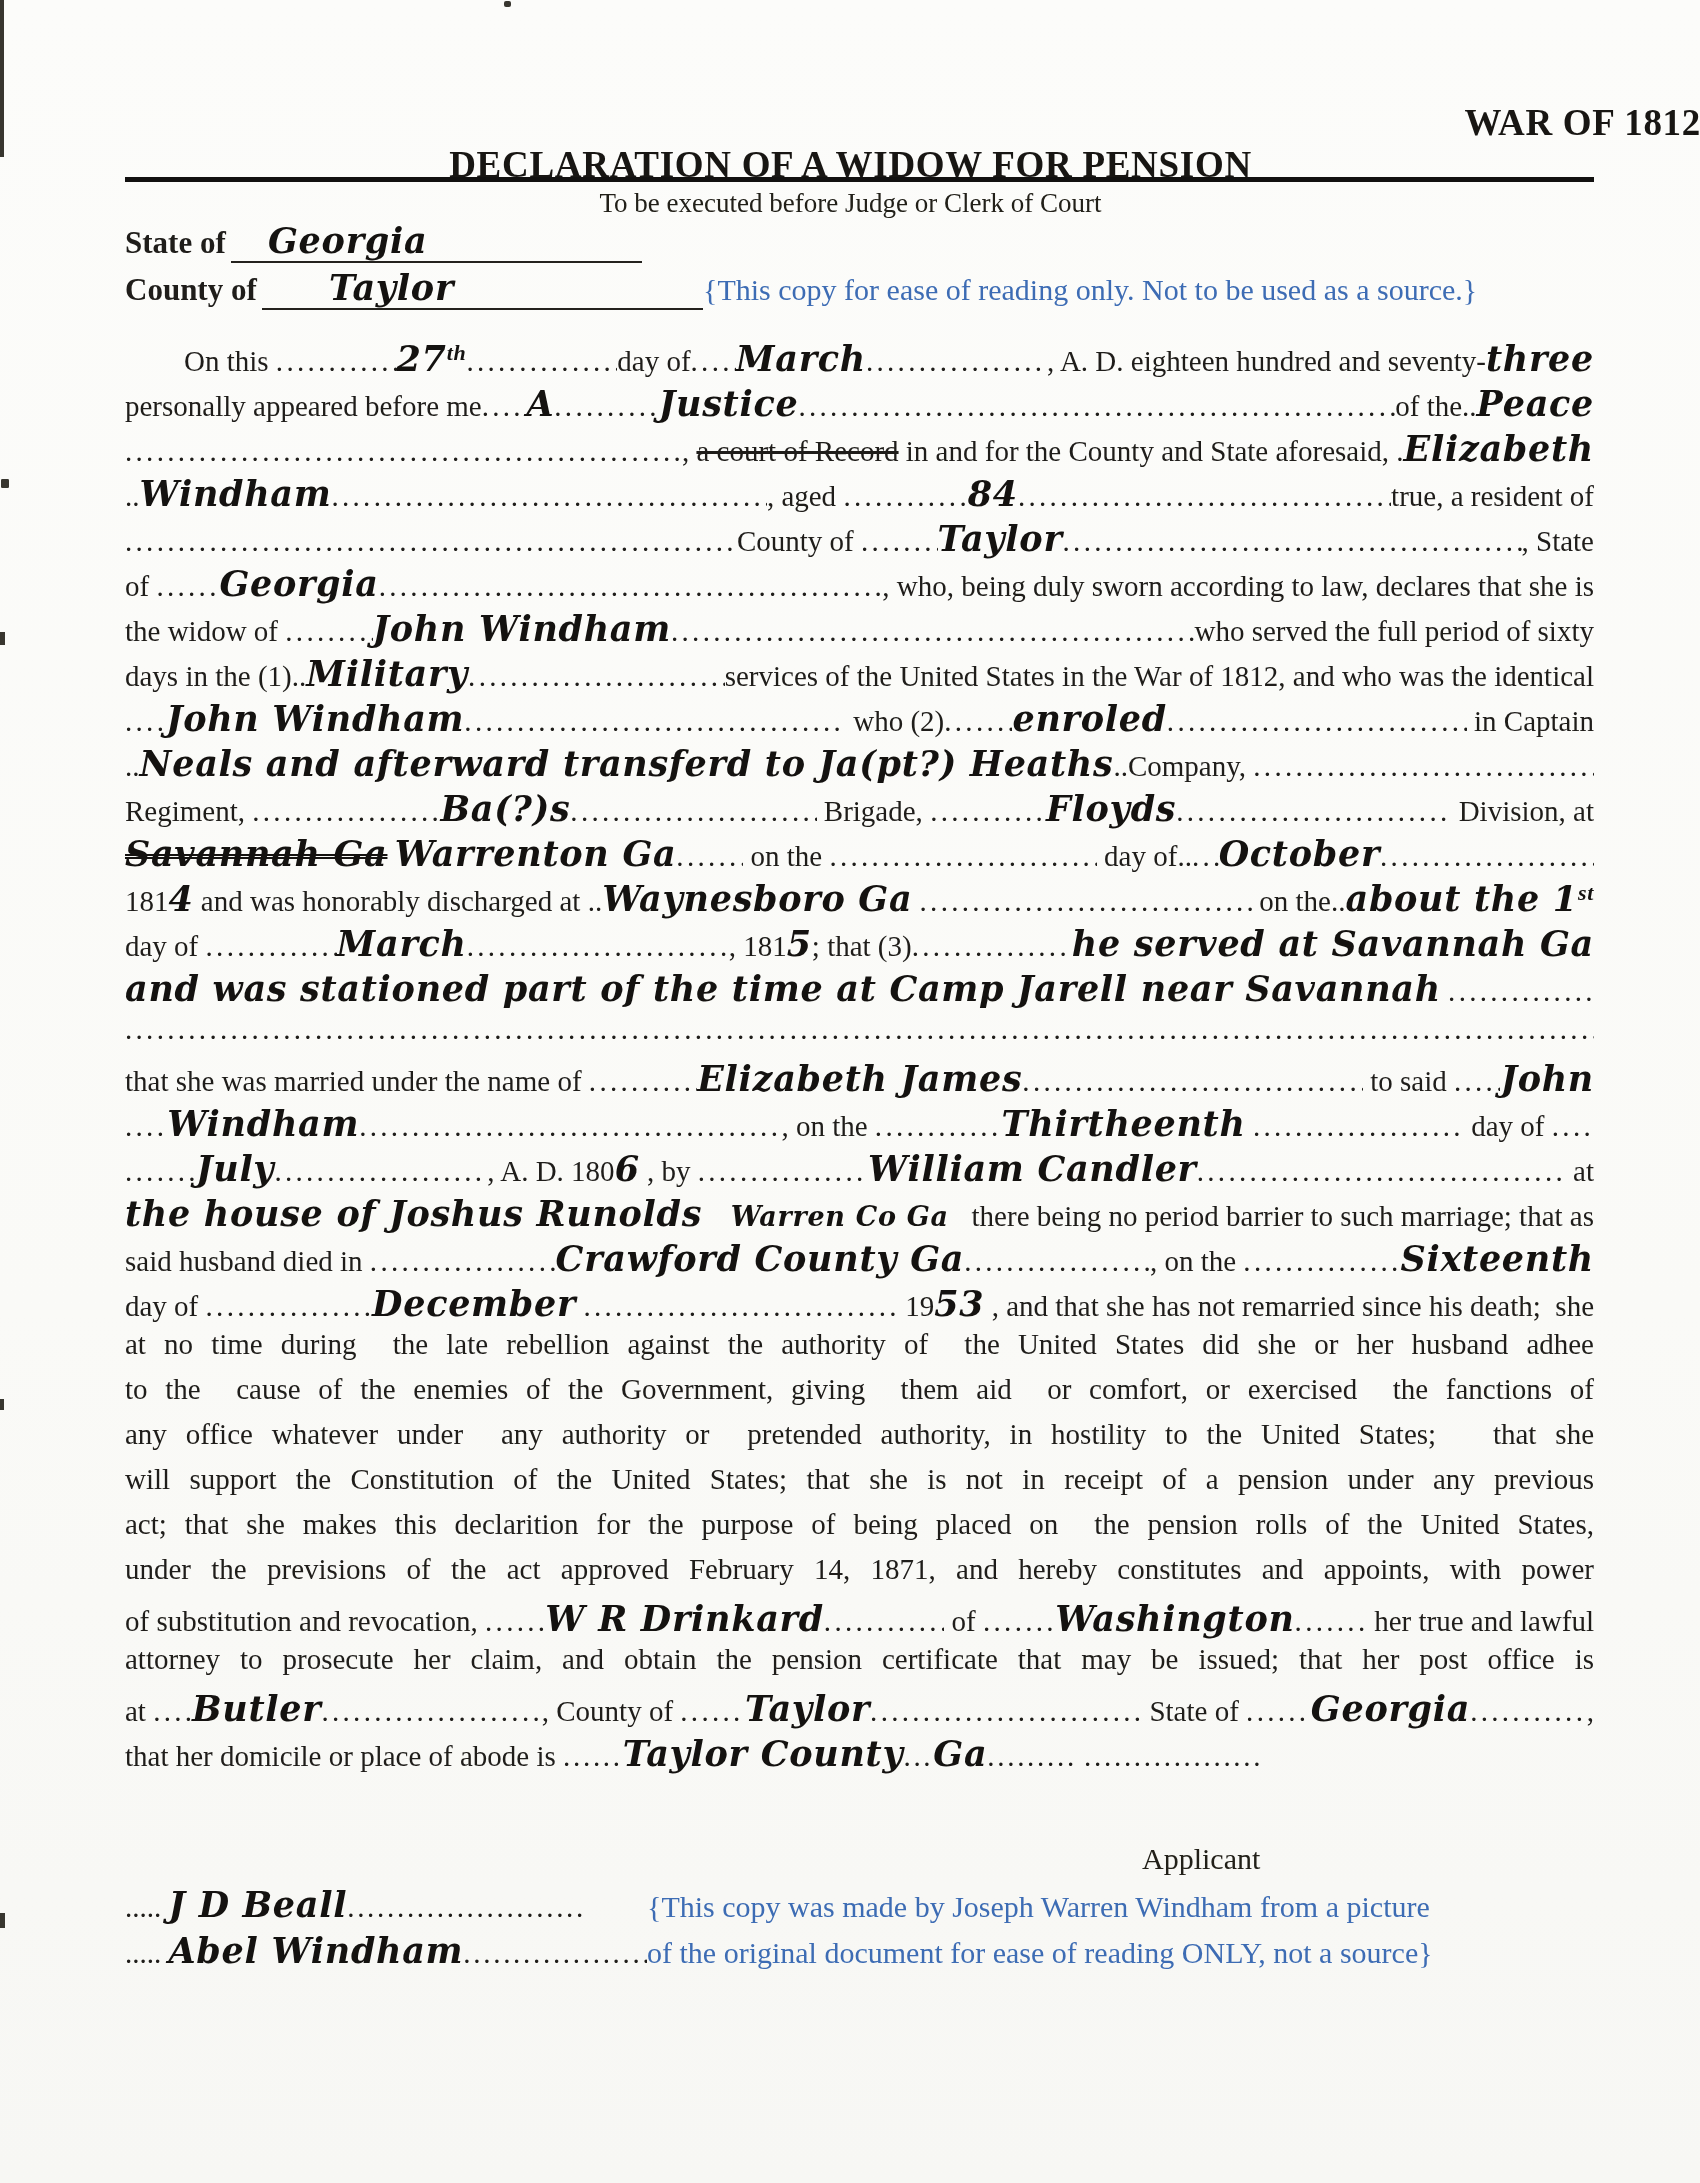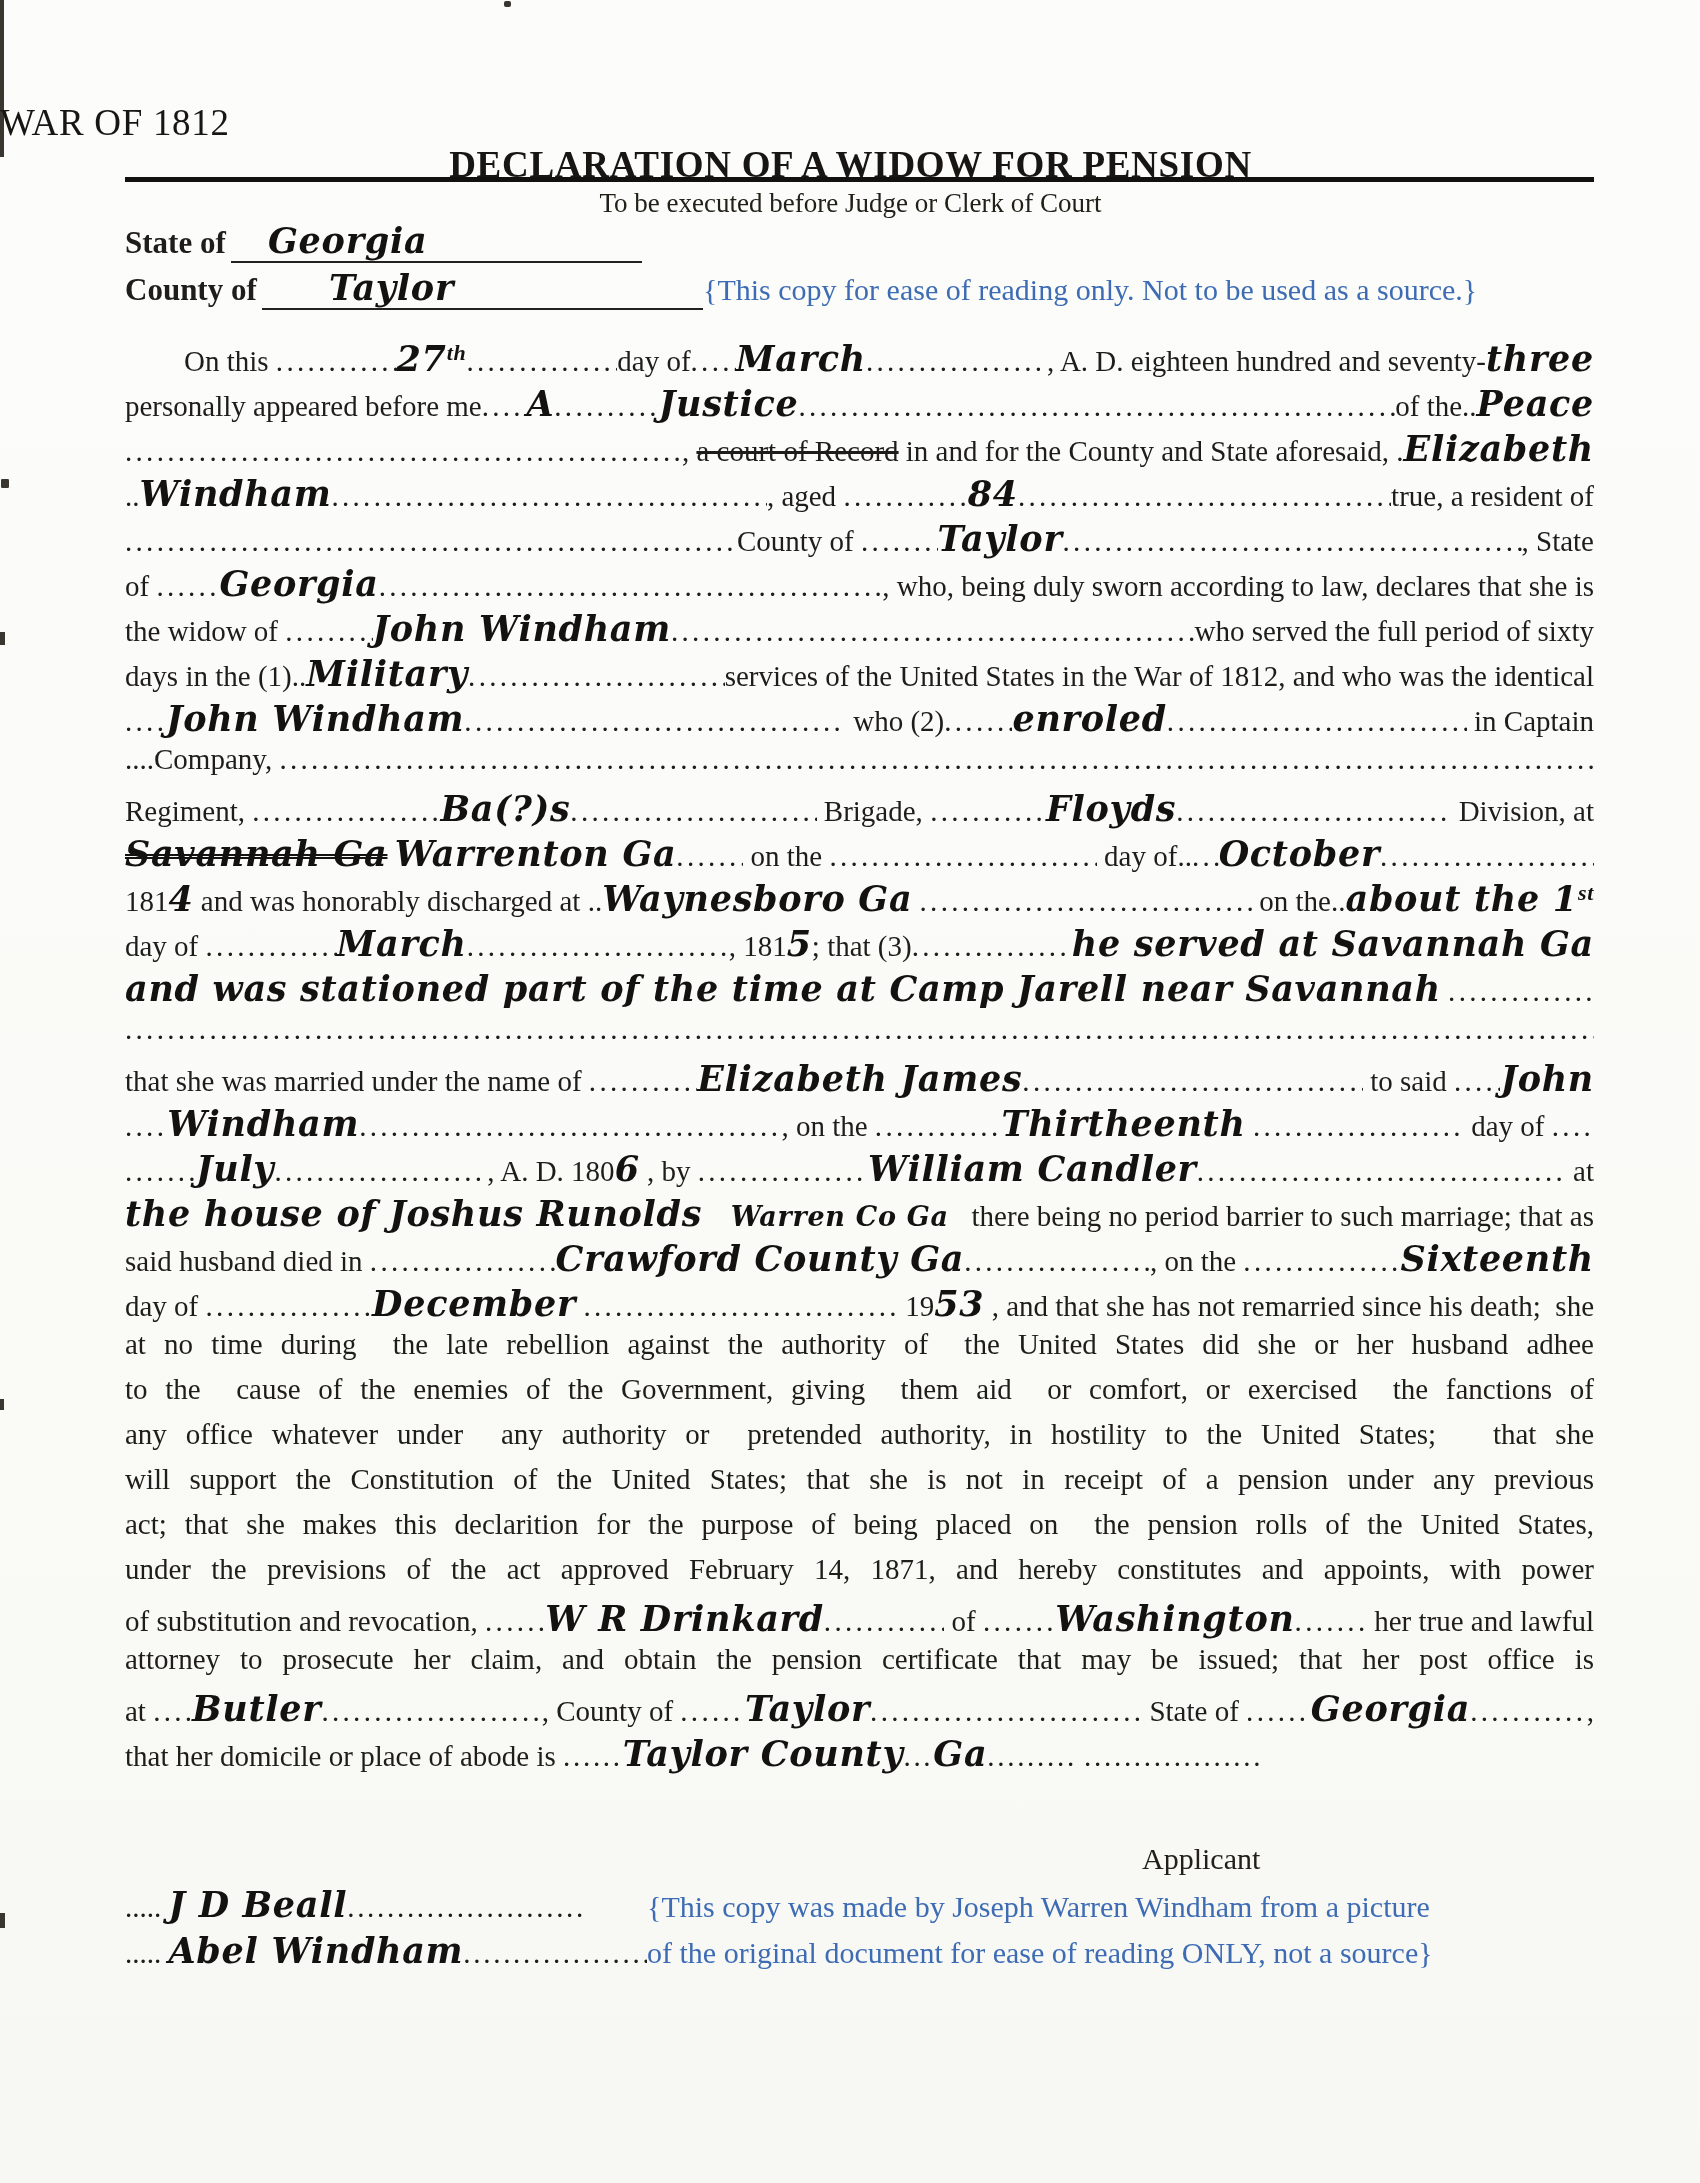--- a/index.html
+++ b/index.html
@@ -17,22 +17,22 @@
   }
   
   .art { position:absolute; background:#38362f; }
   .a1 { left:0; top:0; width:4px; height:157px; }
   .a2 { left:1.3px; top:479px; width:8px; height:9.3px; border-radius:1.3px; }
   .a3 { left:0; top:632px; width:4.7px; height:13.3px; }
   .a4 { left:0; top:1399px; width:4px; height:10.7px; }
   .a5 { left:0; top:1913px; width:4.7px; height:14.7px; }
   .a6 { left:504px; top:1.3px; width:6.7px; height:5.3px; border-radius:2px; }
 
-  .title1 { position:absolute; top:101px; left:0; width:1701px; text-align:left;
-            font-size:37px; font-weight:normal; letter-spacing:0.7px; color:#181613; }
+  .title1 { position:absolute; top:101px; left:0; width:1701px; text-align:right;
+            font-size:37px; font-weight:bold; letter-spacing:0.7px; color:#181613; }
   .title2 { position:absolute; top:143px; left:0; width:1701px; text-align:center;
             font-size:37px; font-weight:bold; letter-spacing:0.7px; color:#181613; }
   .rule   { position:absolute; top:177px; left:125px; width:1469px; height:4.7px; background:#121110; }
   .subtitle { position:absolute; top:188px; left:0; width:1701px; text-align:center;
             font-size:27px; color:#222019; }
 
   .hdr-row { position:absolute; left:125px; font-size:31px; font-weight:bold; color:#1d1b18; white-space:nowrap; }
   .state-row  { top:220px; }
   .county-row { top:267px; }
   .uline { display:inline-block; border-bottom:2.7px solid #24221e; vertical-align:baseline; }
@@ -168,20 +168,21 @@
         <span class="script">John Windham</span>
         <span class="dots" style="flex-grow: 28;">............................................................................................................................................................................................................................................................................................................</span>
         <span class="typed"> who (2)</span>
         <span class="dots" style="flex-grow: 5;">............................................................................................................................................................................................................................................................................................................</span>
         <span class="script">enroled</span>
         <span class="dots" style="flex-grow: 22;">............................................................................................................................................................................................................................................................................................................</span>
         <span class="typed"> in Captain</span>
       </div>
       <div class="line f">
         <span class="typed">..</span>
+        <span class="script">Neals and afterward transferd to Ja(pt?) Heaths</span>
         <span class="typed">..Company, </span>
         <span class="dots" style="flex-grow: 22;">............................................................................................................................................................................................................................................................................................................</span>
       </div>
       <div class="line f">
         <span class="typed">Regiment, </span>
         <span class="dots" style="flex-grow: 13;">............................................................................................................................................................................................................................................................................................................</span>
         <span class="script">Ba(?)s</span>
         <span class="dots" style="flex-grow: 17;">............................................................................................................................................................................................................................................................................................................</span>
         <span class="typed"> Brigade, </span>
         <span class="dots" style="flex-grow: 8;">............................................................................................................................................................................................................................................................................................................</span>

